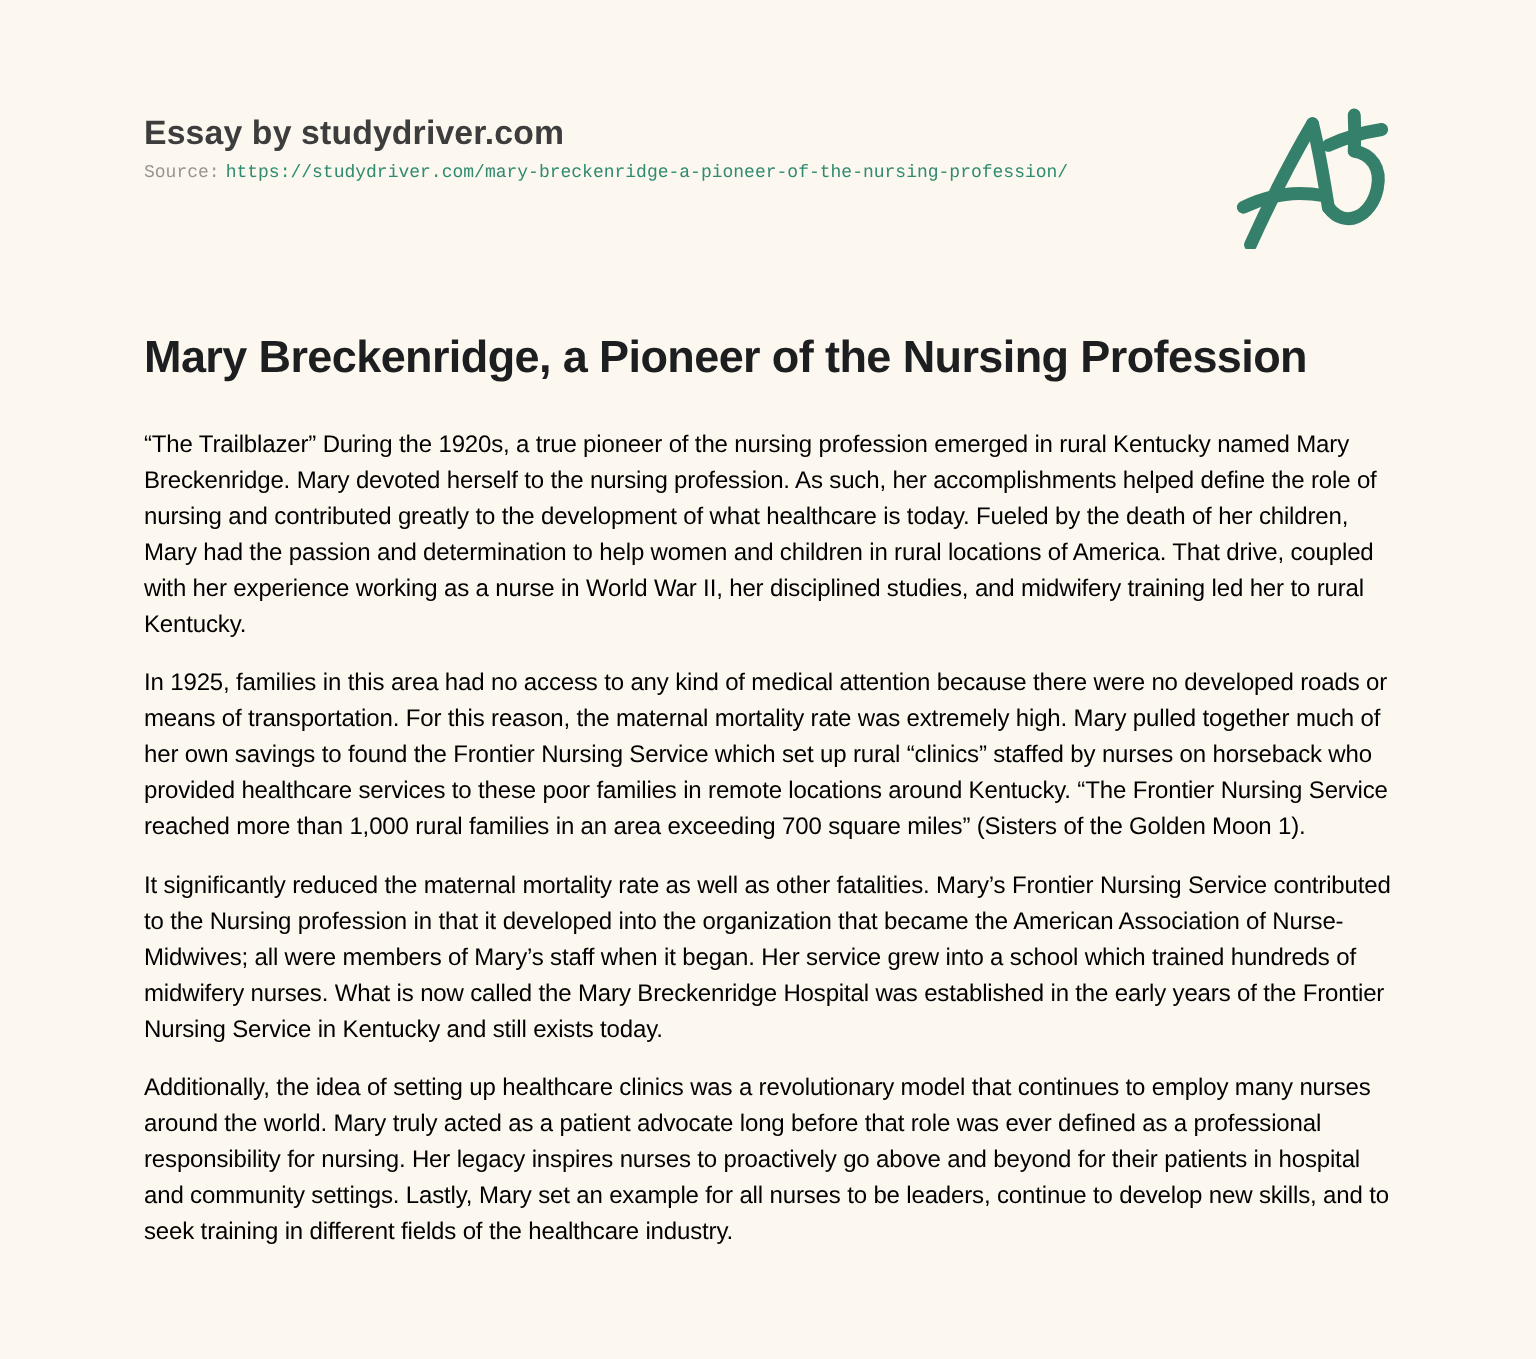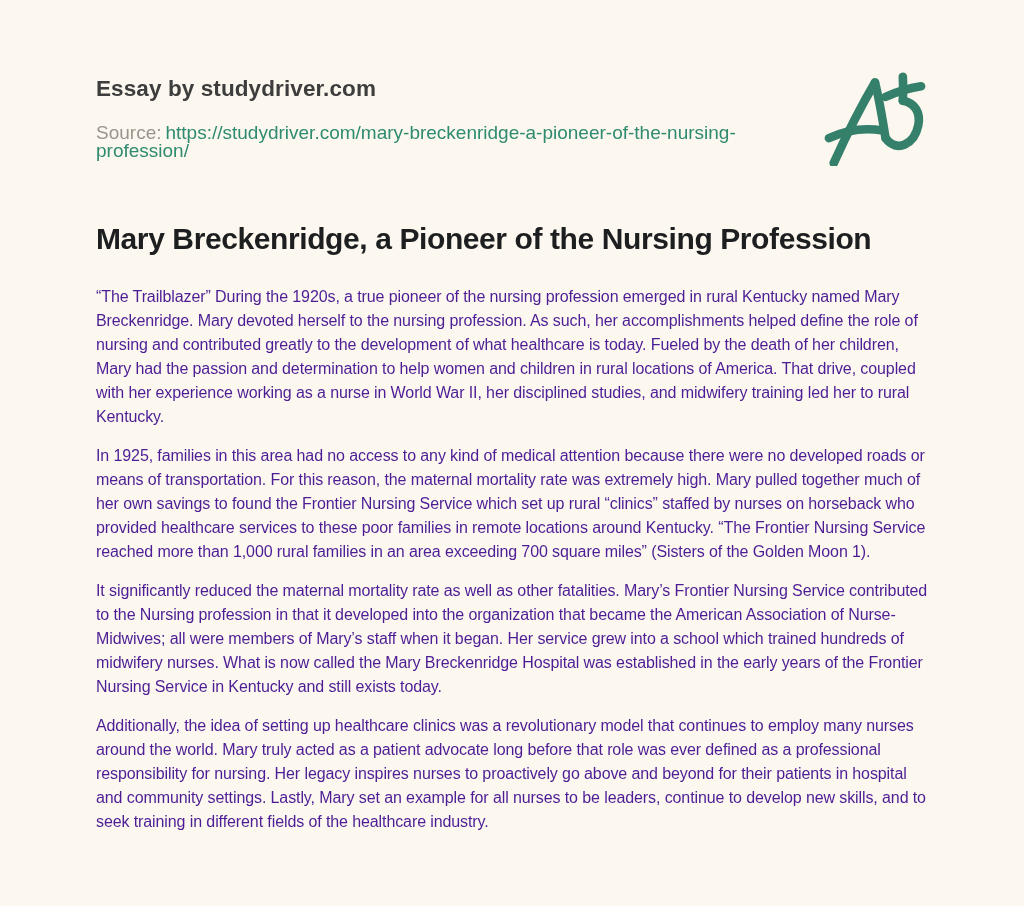--- a/index.html
+++ b/index.html
@@ -29,23 +29,24 @@
   }
   .header-title {
     margin: 0;
     font-size: 22.5px;
     line-height: 26px;
     font-weight: 700;
     color: #3d3d3d;
     letter-spacing: 0.1px;
   }
   .source-line {
-    margin-top: 22px;
-    font-size: 19px;
+    margin-top: 4px;
+    font-size: 12px;
     line-height: 18px;
+    font-family: Liberation Mono, monospace;
   }
   .source-label {
     color: #9a948c;
     margin-right: 4px;
   }
   .source-link {
     color: #2e8b70;
     text-decoration: none;
   }
   .logo {
@@ -61,21 +62,21 @@
     font-weight: 700;
     letter-spacing: -0.4px;
     color: #1d1e20;
   }
   .essay-body p {
     margin: 15px 0 0 0;
     max-width: 832px;
     font-size: 16px;
     line-height: 24px;
     letter-spacing: -0.1px;
-    color: #4c1d95;
+    color: #000000;
   }
   .essay-body p:first-child {
     margin-top: 28px;
   }
 </style>
 </head>
 <body>
 
 <div class="page">
 

